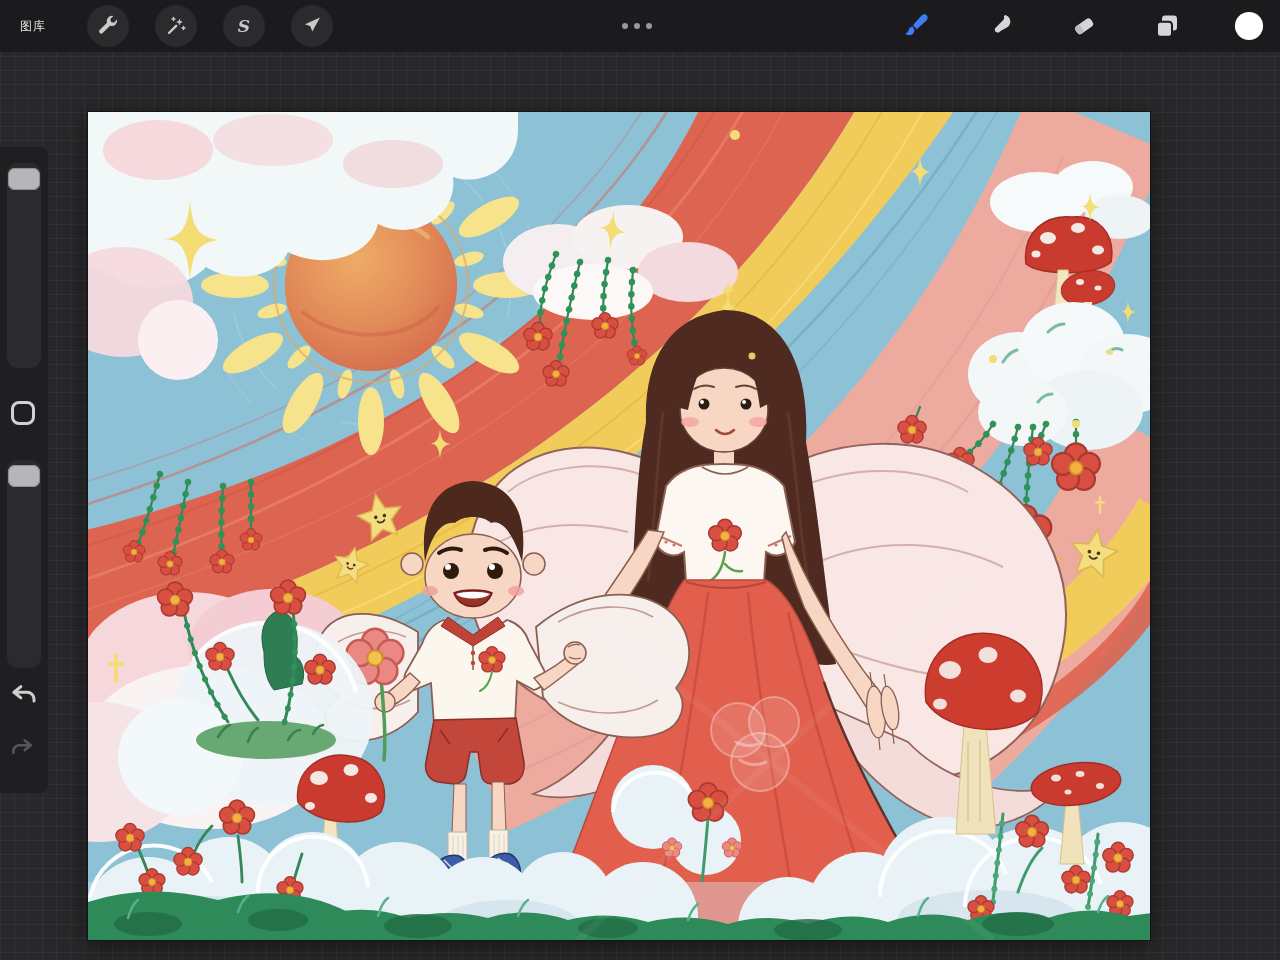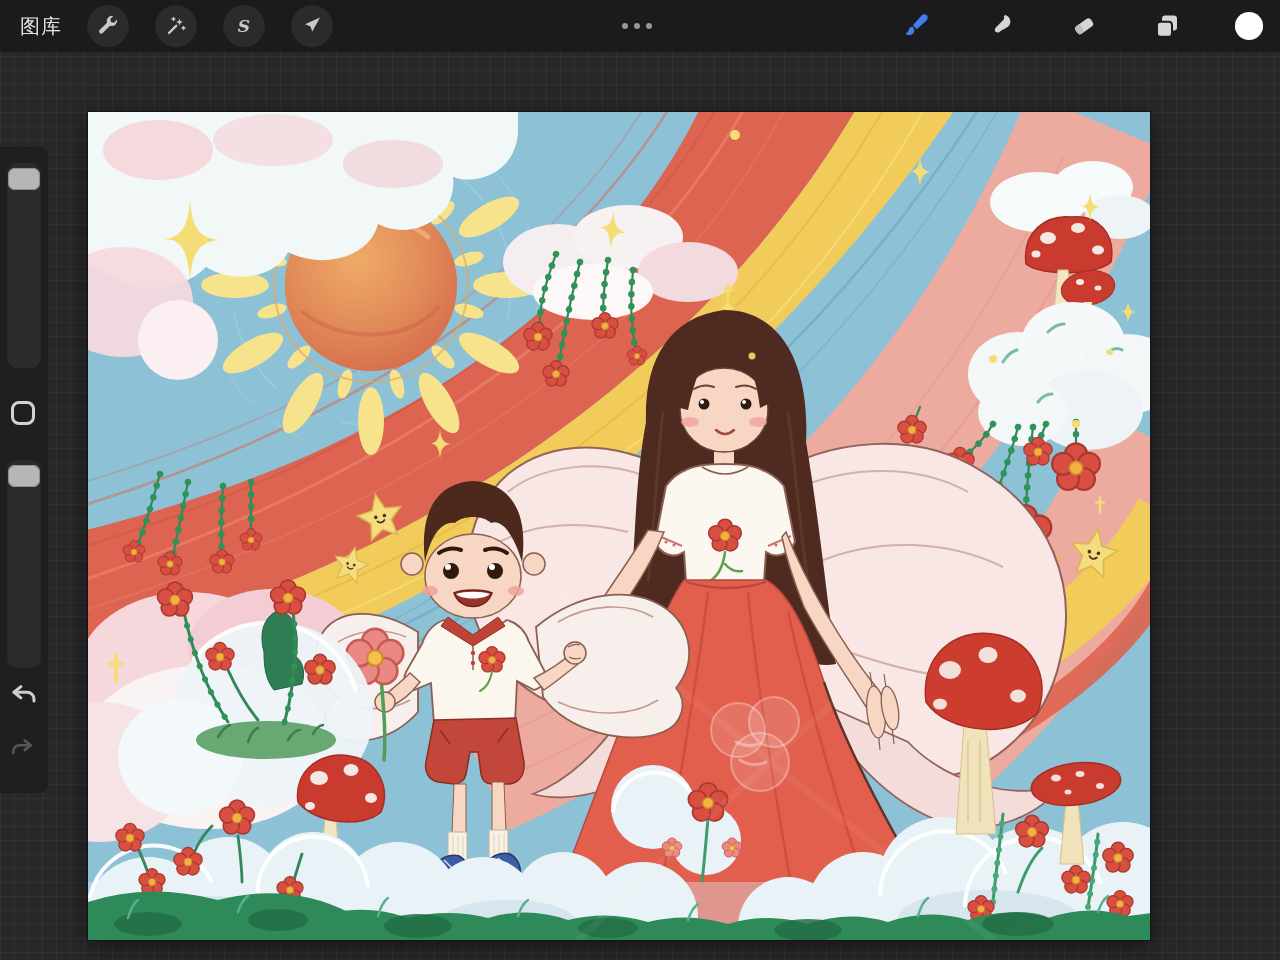--- a/index.html
+++ b/index.html
@@ -7,21 +7,21 @@
     width:1280px;height:960px;overflow:hidden;position:relative;
     background-color:#28282a;
     background-image:
       linear-gradient(rgba(255,255,255,.045) 1px, transparent 1px),
       linear-gradient(90deg, rgba(255,255,255,.045) 1px, transparent 1px);
     background-size:14px 14px;
     font-family:"Liberation Sans", sans-serif;
   }
   
   .topbar{position:absolute;left:0;top:0;width:1280px;height:52px;background:#1b1b1d;z-index:40;}
-  .gallery{position:absolute;left:20px;top:0;height:52px;line-height:52px;color:#e4e4e6;font-size:20px;letter-spacing:1px;cursor:default;}
+  .gallery{position:absolute;left:20px;top:0;height:52px;line-height:52px;color:#e4e4e6;font-size:12px;letter-spacing:1px;cursor:default;}
   .toolcirc{position:absolute;top:5px;width:42px;height:42px;border-radius:50%;background:#2b2b2d;display:flex;align-items:center;justify-content:center;}
   .ticon{position:absolute;top:11px;width:30px;height:30px;display:flex;align-items:center;justify-content:center;}
   .dots{position:absolute;left:622px;top:23px;display:flex;gap:6px;}
   .dots i{width:6px;height:6px;border-radius:50%;background:#98989a;display:block;}
   
   .sidebar{position:absolute;left:0;top:147px;width:48px;height:646px;background:#1f1f21;border-radius:0 8px 8px 0;z-index:30;}
   .track{position:absolute;left:7px;width:34px;background:#2b2b2d;border-radius:11px;}
   .handle{position:absolute;left:8px;width:32px;height:22px;background:#b6b6b8;border-radius:7px;box-shadow:inset 0 0 0 1px #8f8f91;}
   .modify{position:absolute;left:11px;top:254px;width:24px;height:24px;border:3px solid #d2d2d4;border-radius:8px;background:transparent;box-sizing:border-box;}
   .histbtn{position:absolute;left:9px;width:30px;height:26px;color:#cfcfd1;}

